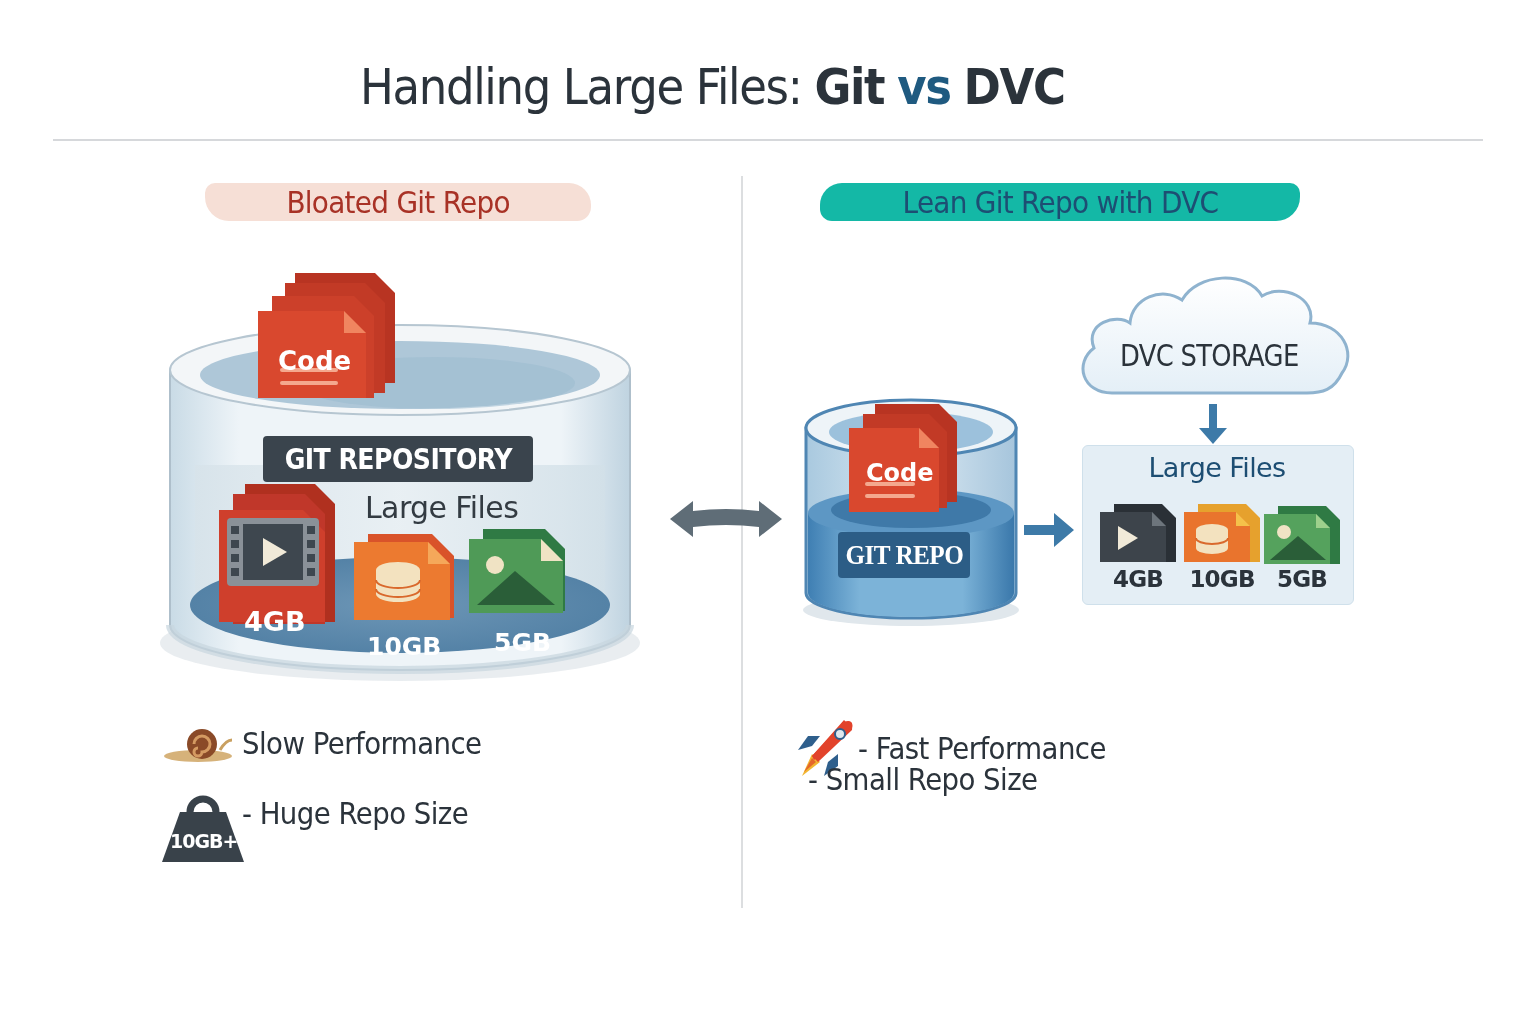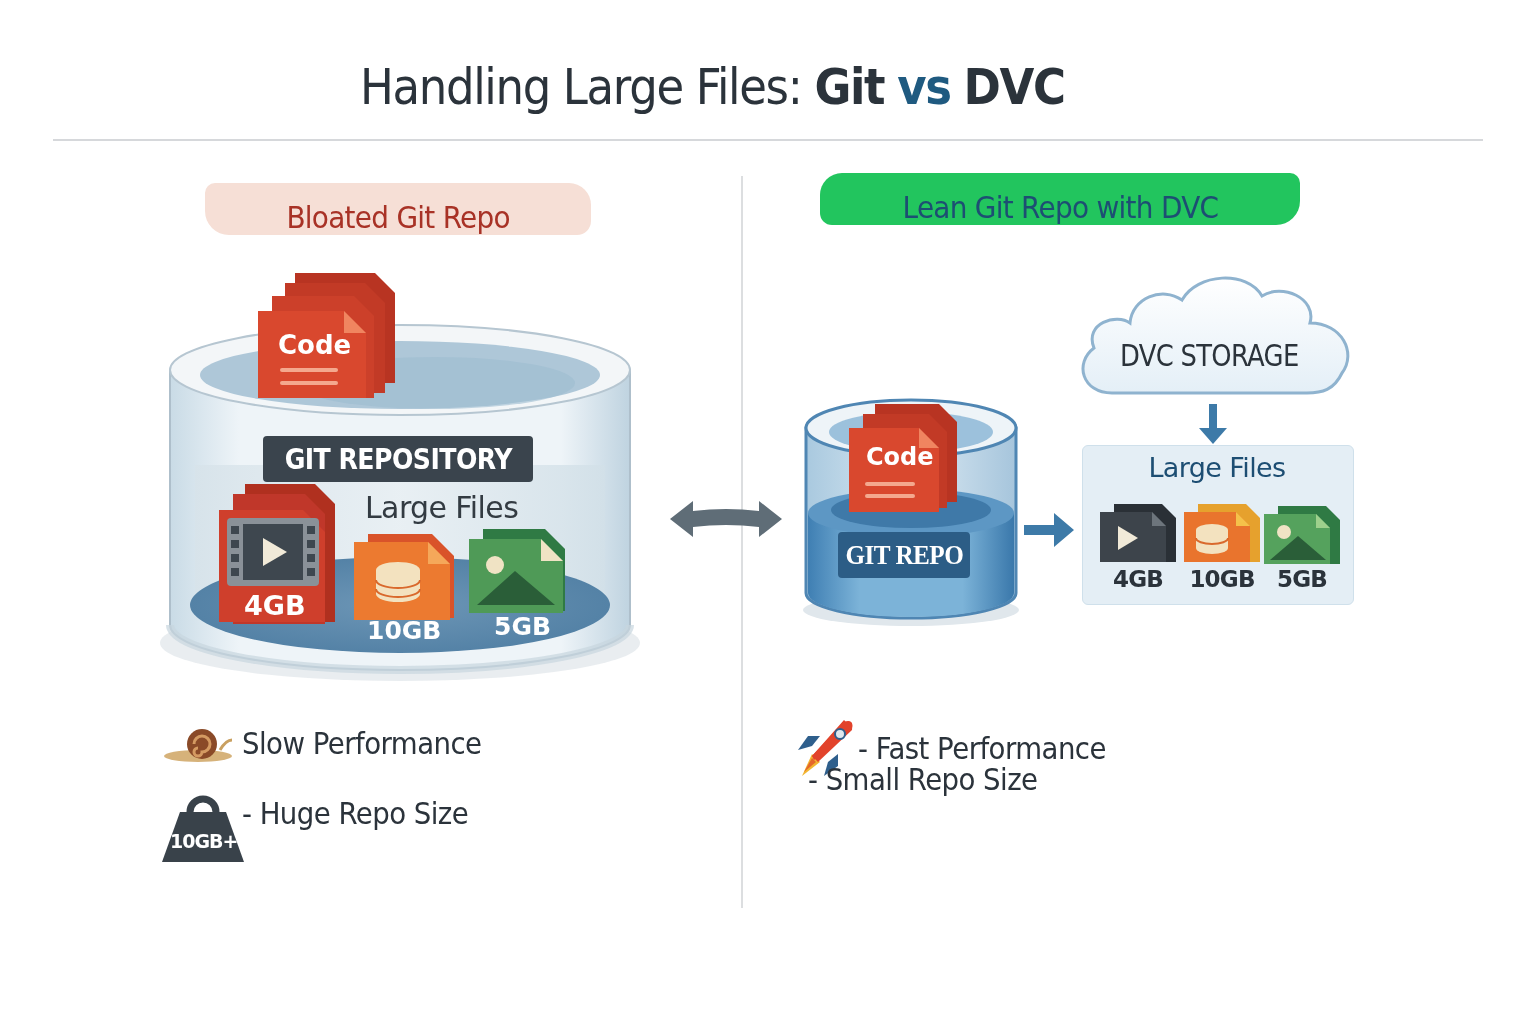--- a/index.html
+++ b/index.html
@@ -14,35 +14,35 @@
     left: 0; top: 58px; width: 1425px; text-align: center;
     font-size: 50px; font-weight: normal; letter-spacing: -1.5px; color: #2b333b;
     transform: scaleX(0.9); transform-origin: 712px 0;
   }
   .title b { font-weight: bold; }
   .title .vs { color: #1f5a80; font-weight: bold; }
   .hrule { left: 53px; top: 139px; width: 1430px; height: 2px; background: #d6d8db; }
   .vrule { left: 741px; top: 176px; width: 2px; height: 732px; background: #dcdee0; }
 
   .banner {
-    height: 52px; display: flex; align-items: flex-end; justify-content: center;
+    height: 38px; display: flex; align-items: center; justify-content: center;
     font-size: 31px; letter-spacing: -0.8px;
   }
   .banner-left { left: 205px; top: 183px; width: 386px; background: #f6dfd6; color: #a83226;
     border-radius: 10px 22px 14px 24px; }
-  .banner-right { left: 820px; top: 173px; width: 480px; background: #22c55e; color: #1d4e73;
+  .banner-right { left: 820px; top: 183px; width: 480px; background: #14b8a6; color: #1d4e73;
     border-radius: 22px 10px 24px 12px; }
   .banner span { transform: scaleX(0.9); display: inline-block; }
 
   .label-dark {
     background: #3a444d; color: #fff; font-weight: bold; display: flex; align-items: center; justify-content: center;
     border-radius: 4px;
   }
   .big-label { font-size: 28px; letter-spacing: -0.6px; }
-  .file-text { color: #fff; font-weight: bold; }
+  .file-text { color: #fff; font-weight: bold; margin-top: 16px; }
 
   .bullet { display: flex; align-items: center; font-size: 30px; color: #2b333b; letter-spacing: -0.6px; }
   .bullet span.txt { display: inline-block; transform: scaleX(0.92); transform-origin: left center; white-space: nowrap; }
 </style>
 </head>
 <body>
 
 <div class="abs title">
   <span>Handling Large Files: </span><b>Git</b> <span class="vs">vs</span> <b>DVC</b>
 </div>

